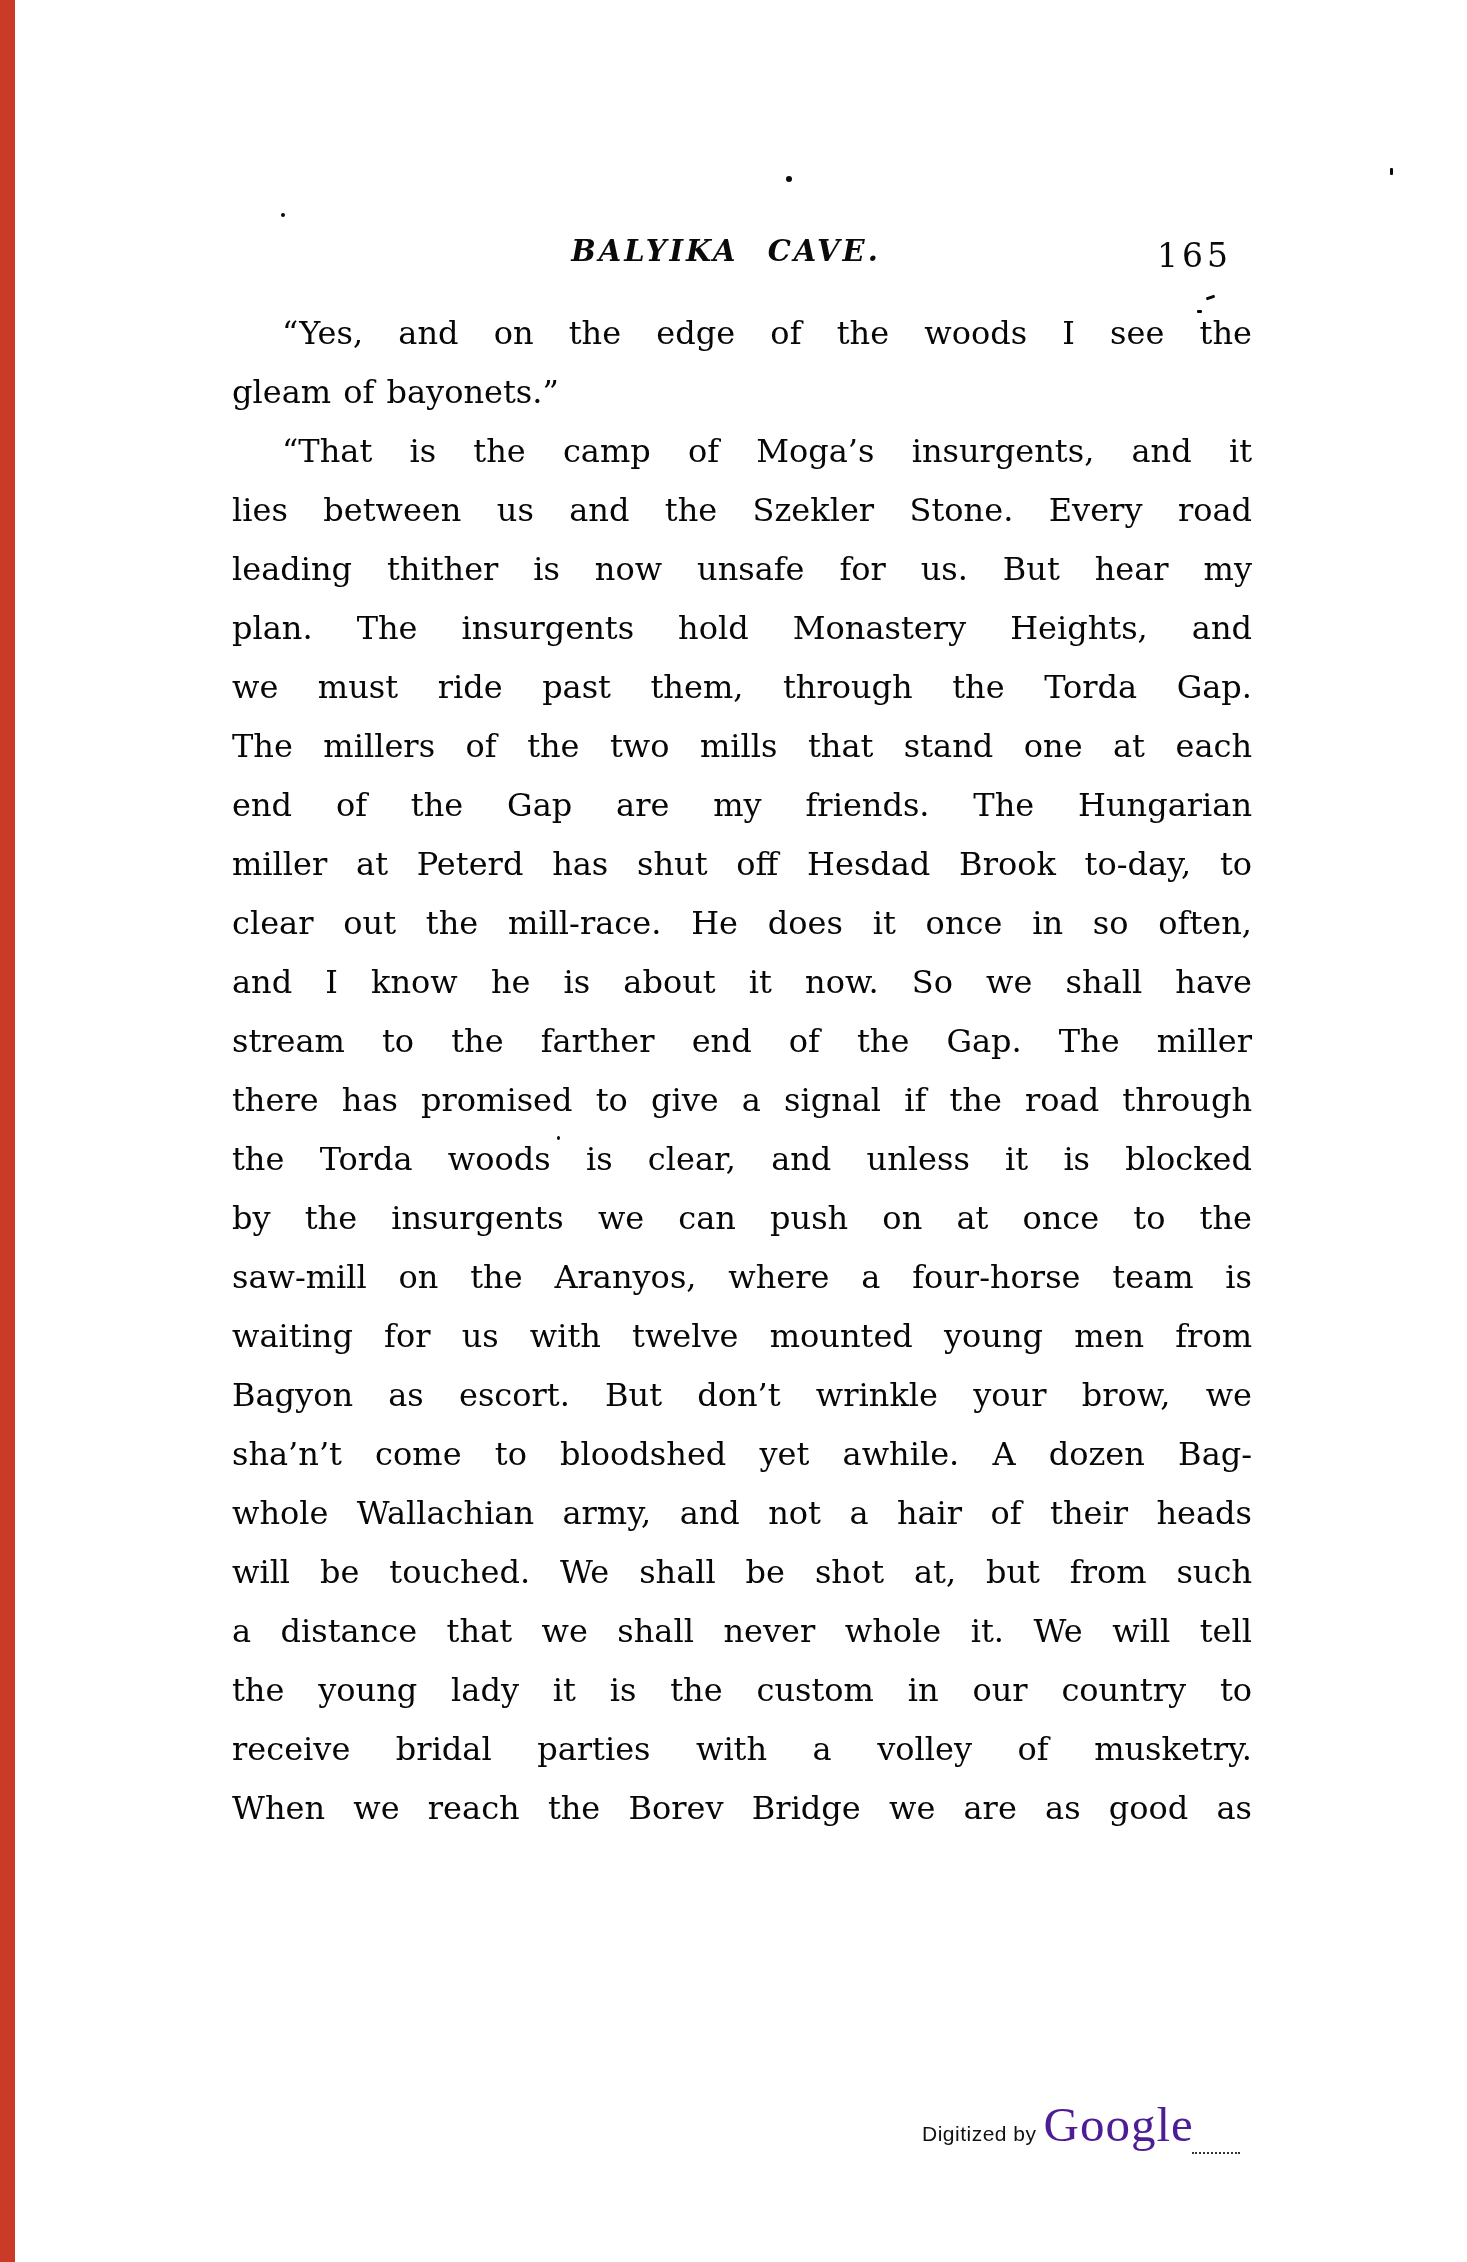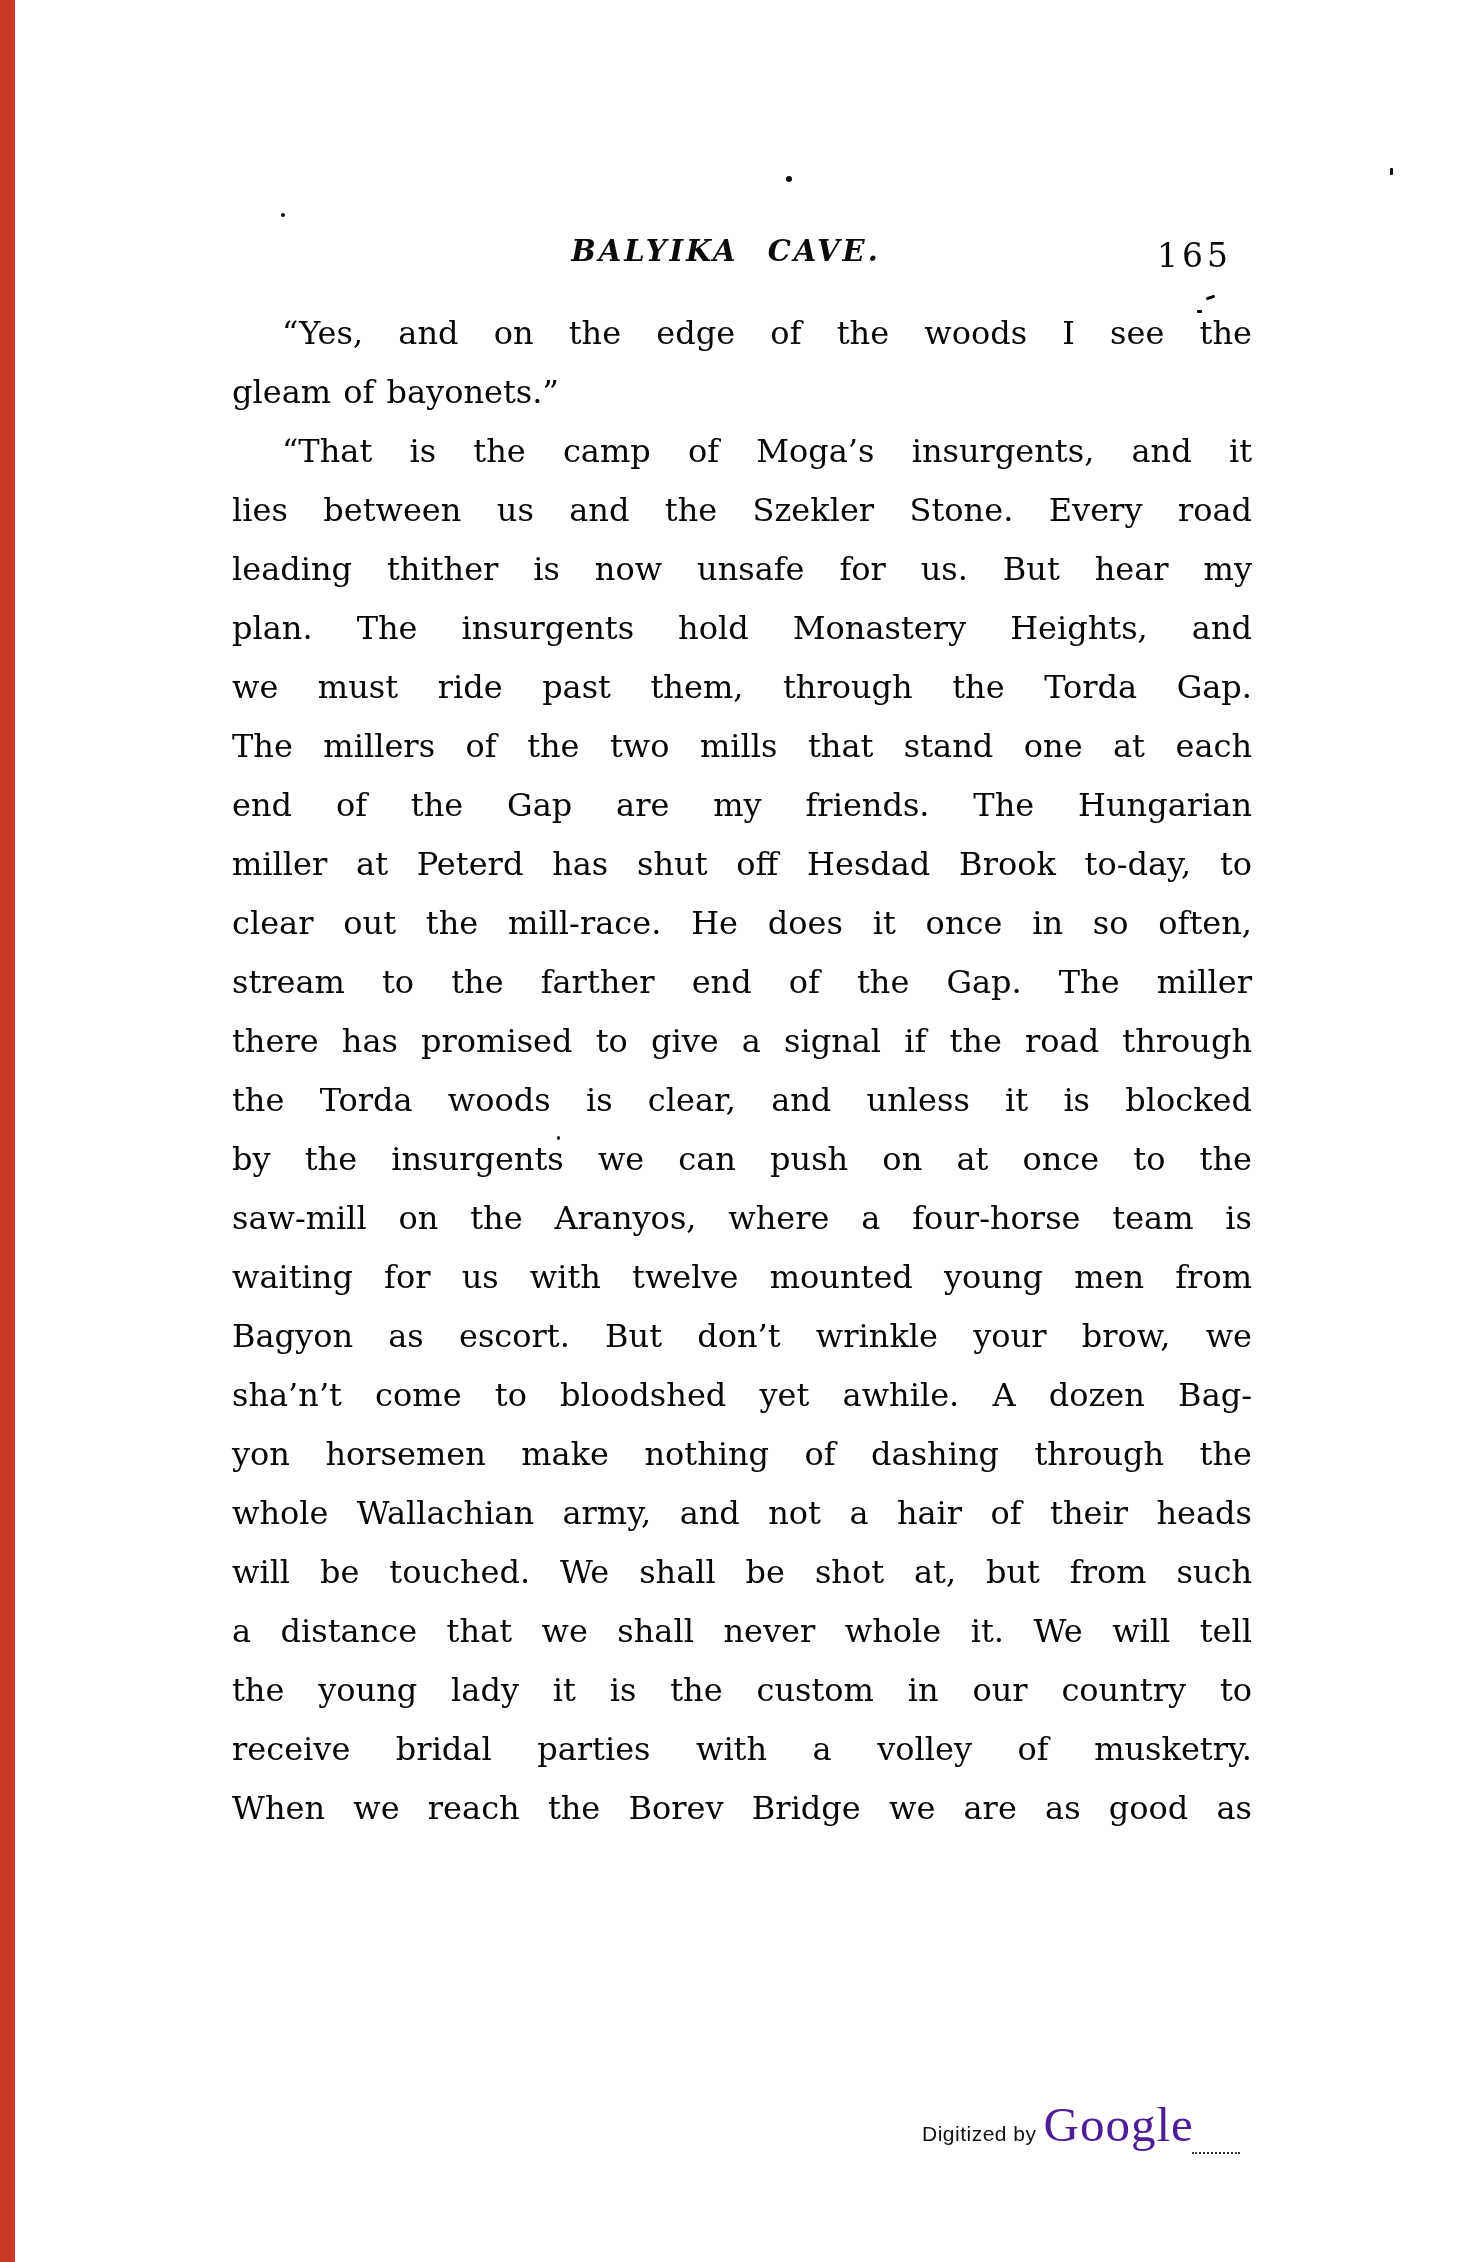--- a/index.html
+++ b/index.html
@@ -124,29 +124,29 @@
       <div class="line">gleam of bayonets.”</div>
       <div class="line j in">“That is the camp of Moga’s insurgents, and it</div>
       <div class="line j">lies between us and the Szekler Stone.  Every road</div>
       <div class="line j">leading thither is now unsafe for us.  But hear my</div>
       <div class="line j">plan.  The insurgents hold Monastery Heights, and</div>
       <div class="line j">we must ride past them, through the Torda Gap.</div>
       <div class="line j">The millers of the two mills that stand one at each</div>
       <div class="line j">end of the Gap are my friends.  The Hungarian</div>
       <div class="line j">miller at Peterd has shut off Hesdad Brook to-day, to</div>
       <div class="line j">clear out the mill-race.  He does it once in so often,</div>
+      <div class="line j">and I know he is about it now.  So we shall have</div>
       <div class="line j">stream to the farther end of the Gap.  The miller</div>
       <div class="line j">there has promised to give a signal if the road through</div>
       <div class="line j">the Torda woods is clear, and unless it is blocked</div>
       <div class="line j">by the insurgents we can push on at once to the</div>
       <div class="line j">saw-mill on the Aranyos, where a four-horse team is</div>
       <div class="line j">waiting for us with twelve mounted young men from</div>
       <div class="line j">Bagyon as escort.  But don’t wrinkle your brow, we</div>
       <div class="line j">sha’n’t come to bloodshed yet awhile.  A dozen Bag-</div>
-      <div class="line j">yon horsemen make nothing of dashing through the</div>
       <div class="line j">whole Wallachian army, and not a hair of their heads</div>
       <div class="line j">will be touched.  We shall be shot at, but from such</div>
       <div class="line j">a distance that we shall never whole it.  We will tell</div>
       <div class="line j">the young lady it is the custom in our country to</div>
       <div class="line j">receive bridal parties with a volley of musketry.</div>
       <div class="line j">When we reach the Borev Bridge we are as good as</div>
     </div>
 
   <span class="speck s1"></span>
   <span class="speck s2"></span>

